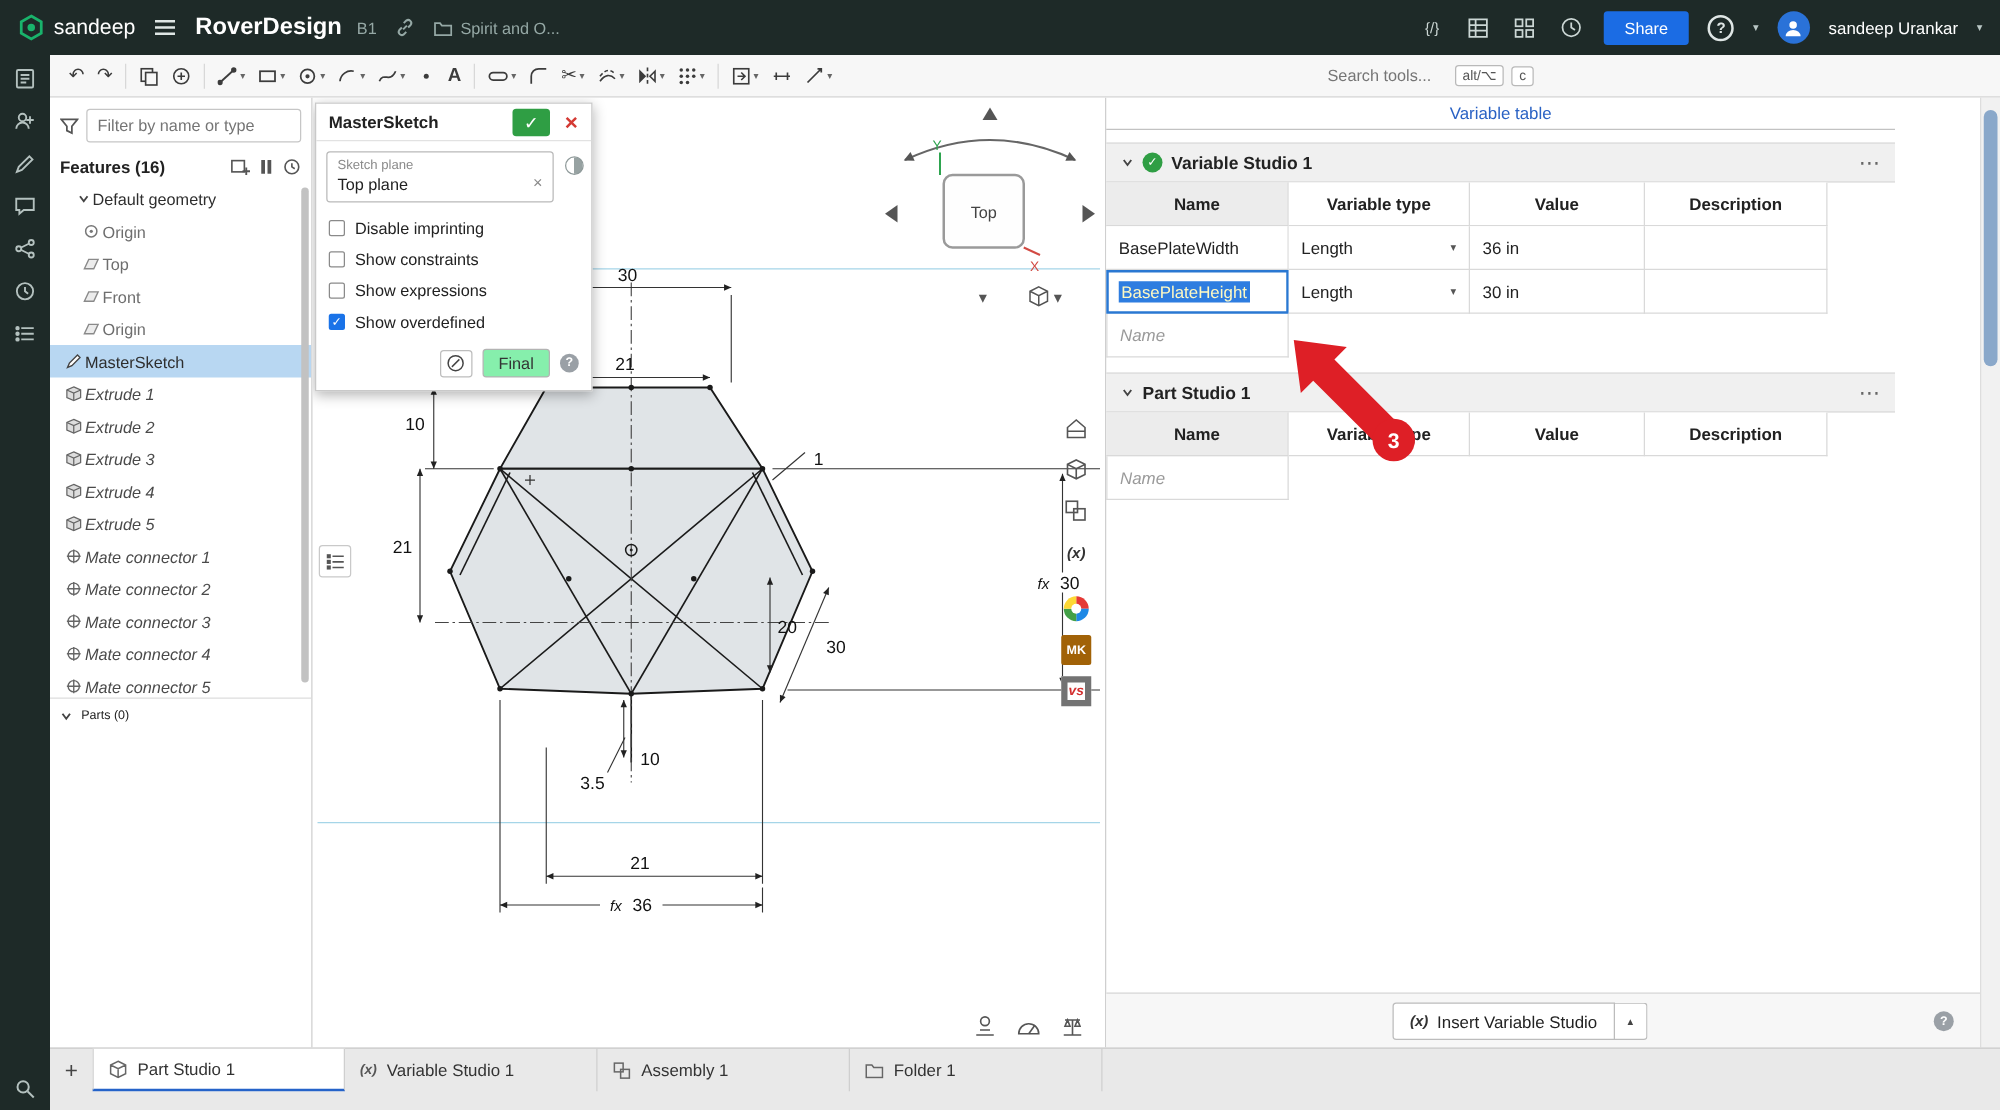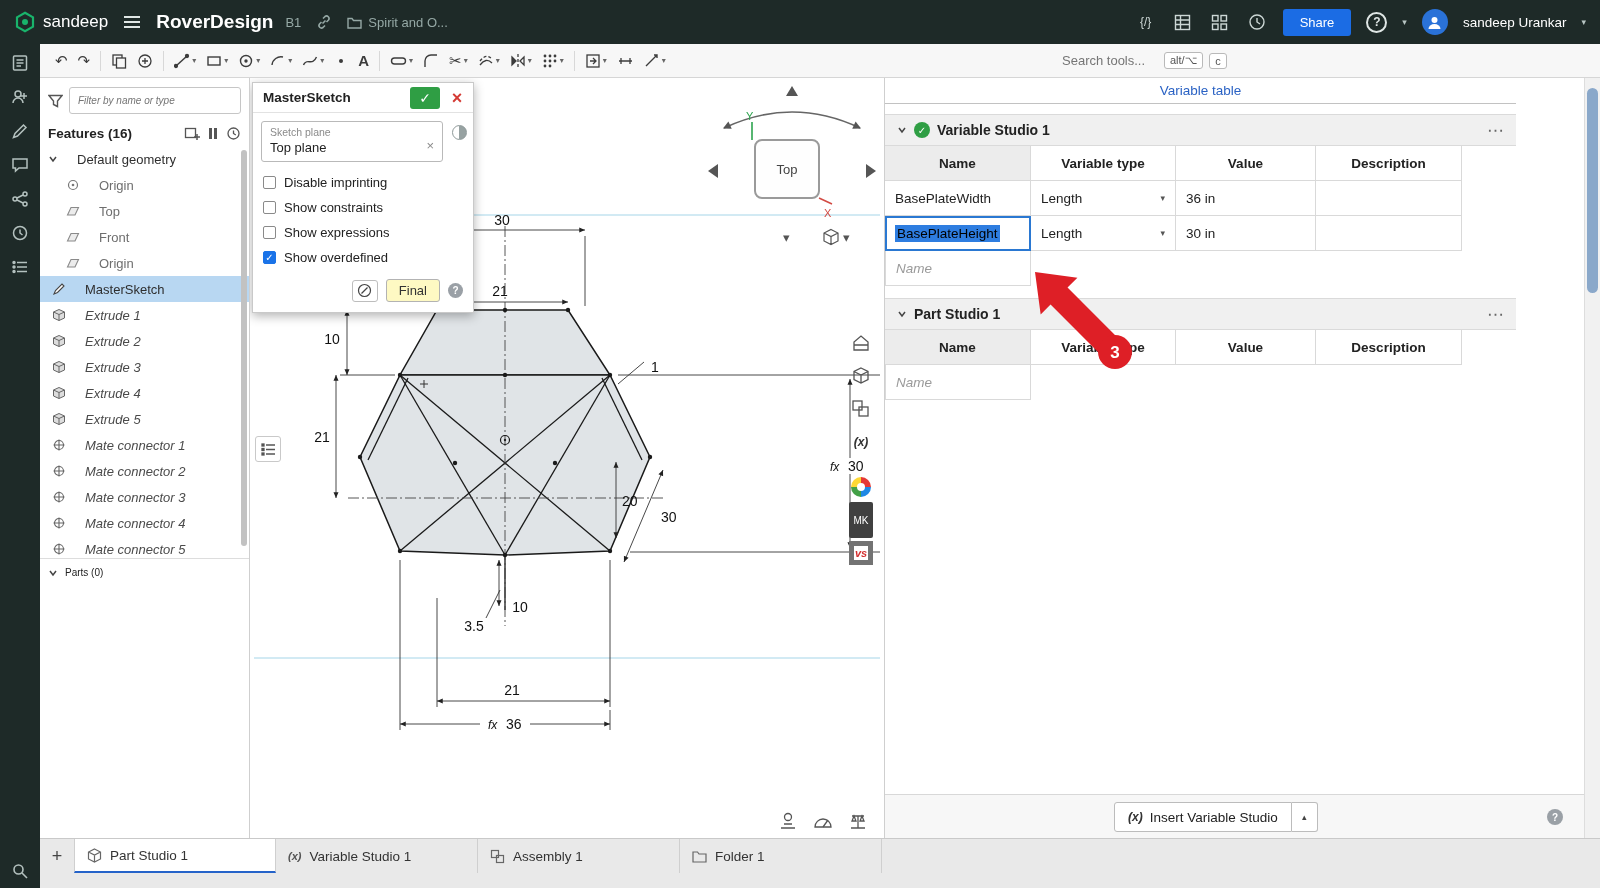--- a/index.html
+++ b/index.html
@@ -34,27 +34,27 @@
 .kbd{border:1px solid #b9b9b9;background:#fff;border-radius:3px;padding:1px 5px;font-size:11px;color:#555}
 
 
 .lstrip{position:absolute;left:0;top:44px;width:40px;height:844px;background:#1e2a28;display:flex;flex-direction:column;align-items:center;padding:10px 0 8px;gap:16px;color:#b4c1bf;z-index:16}
 .lstrip .ls{cursor:pointer}
 .lsearch{margin-top:auto}
 
 
 .fpanel{position:absolute;left:40px;top:78px;width:210px;height:760px;background:#fff;border-right:1px solid #cfcfcf;z-index:10}
 .filterrow{display:flex;align-items:center;gap:6px;padding:9px 8px 5px;color:#555}
-.filterrow input{flex:1;border:1px solid #c6c6c6;border-radius:3px;height:27px;padding:0 8px;font-style:italic;font-size:10px;color:#555;font-family:inherit;outline:none;min-width:0}
+.filterrow input{flex:1;border:1px solid #c6c6c6;border-radius:3px;height:27px;padding:0 8px;font-size:13px;color:#555;font-family:inherit;outline:none;min-width:0}
 .fhead{display:flex;align-items:center;gap:8px;padding:7px 8px 5px;font-weight:700;font-size:13.5px;color:#222}
 .fhead .hic{margin-left:auto;display:flex;gap:9px;color:#555;font-weight:400;align-items:center}
 .pausebars{display:flex;gap:2px}
 .pausebars i{display:block;width:3px;height:11px;background:#555}
 .tree{height:412px;overflow:hidden;position:relative}
-.trow{display:flex;align-items:center;height:26px;padding:0 8px;gap:19px;font-size:13px;color:#2e2e2e;cursor:pointer}
+.trow{display:flex;align-items:center;height:26px;padding:0 22px;gap:2px;font-size:13px;color:#2e2e2e;cursor:pointer}
 .trow.sub{padding-left:26px}
 .trow.feat{padding-left:12px}
 .trow.sel{background:#b8d7f2}
 .trow.it{font-style:italic;color:#4a4a4a}
 .trow.gray{color:#6e6e6e}
 .tscroll{position:absolute;right:2px;top:4px;width:6px;height:402px;border-radius:4px}
 .tscroll i{display:block;width:6px;height:396px;background:#c2c2c2;border-radius:4px}
 .partsrow{border-top:1px solid #ddd;display:flex;align-items:center;gap:7px;height:28px;padding:0 8px;font-size:10px;color:#222;cursor:pointer}
 
 
@@ -77,31 +77,31 @@
 .planebox{margin:8px 30px 8px 8px;border:1px solid #b9b9b9;border-radius:3px;padding:4px 8px;position:relative}
 .planebox .lb{font-size:10.5px;color:#8a8a8a}
 .planebox .vl{font-size:13px;color:#222;padding:2px 0}
 .planebox .x{position:absolute;right:8px;top:16px;color:#8a8a8a;cursor:pointer}
 .moon{position:absolute;right:6px;top:42px;width:15px;height:15px;border-radius:50%;border:1px solid #8f9a9a;background:linear-gradient(90deg,#fff 50%,#97a2a2 50%)}
 .cbx{display:flex;align-items:center;gap:8px;padding:5px 10px;font-size:13px;color:#222;cursor:pointer}
 .box{width:13px;height:13px;border:1px solid #8a8a8a;border-radius:2px;background:#fff;flex:none}
 .box.on{background:#1a73e8;border-color:#1a73e8;color:#fff;display:flex;align-items:center;justify-content:center;font-size:10px}
 .dlg-f{display:flex;align-items:center;justify-content:flex-end;gap:8px;padding:9px 10px 10px}
 .sketchbtn{width:26px;height:22px;border:1px solid #bdbdbd;border-radius:3px;display:flex;align-items:center;justify-content:center;color:#444;background:#fff;cursor:pointer}
-.finbtn{border:1px solid #b3b3b3;border-radius:3px;padding:3px 12px;font-size:13px;background:#fef9c3;cursor:pointer}
+.finbtn{border:1px solid #b3b3b3;border-radius:3px;padding:3px 12px;font-size:13px;background:#86efac;cursor:pointer}
 .qh{width:15px;height:15px;border-radius:50%;background:#9aa0a6;color:#fff;font-size:10px;display:flex;align-items:center;justify-content:center;font-weight:700}
 
 
 .vcube{position:absolute;left:452px;top:6px}
 .viewctl{position:absolute;display:flex;align-items:center;gap:3px;color:#555;cursor:pointer}
 .rightcol{position:absolute;left:598px;top:252px;display:flex;flex-direction:column;gap:7px;align-items:center}
 .rc{width:26px;height:26px;display:flex;align-items:center;justify-content:center;color:#555;cursor:pointer}
 .rc.gap{margin-top:12px}
 .fxmark{font-size:12px;font-style:italic;color:#333;font-weight:700}
-.mkapp{width:24px;height:36px;background:#404040;color:#fff;font-size:10px;font-weight:400;display:flex;align-items:center;justify-content:center;border-radius:2px}
+.mkapp{width:24px;height:24px;background:#a16207;color:#fff;font-size:10px;font-weight:700;display:flex;align-items:center;justify-content:center;border-radius:2px}
 .vsapp{width:24px;height:24px;background:#fff;border:5px solid #737373;color:#d32f2f;font-size:11px;font-weight:700;display:flex;align-items:center;justify-content:center;border-radius:0;font-style:italic}
 .canbottom{position:absolute;left:528px;bottom:8px;display:flex;gap:15px;color:#555}
 .listbtn{position:absolute;left:5px;top:358px;width:26px;height:26px;background:#fff;border:1px solid #c9c9c9;border-radius:3px;display:flex;align-items:center;justify-content:center;color:#555;cursor:pointer}
 
 
 .rpanel{position:absolute;left:884px;top:78px;width:632px;height:760px;background:#fff;border-left:1px solid #cfcfcf;z-index:10}
 .rp-title{height:26px;display:flex;align-items:center;justify-content:center;color:#2a62c4;font-size:13.5px;border-bottom:1px solid #c2c2c2}
 .vsec-h{height:32px;background:#f0f0f0;border-top:1px solid #dadada;border-bottom:1px solid #dadada;display:flex;align-items:center;gap:7px;padding:0 12px;cursor:pointer}
 .vsec-h .ttl{font-weight:700;font-size:14px;color:#222}
 .gcheck{width:16px;height:16px;border-radius:50%;background:#2f9e44;color:#fff;font-size:10px;display:flex;align-items:center;justify-content:center;flex:none}
@@ -109,21 +109,21 @@
 .sp10{height:10px}
 .sp12{height:12px}
 .vrow{display:flex}
 .vc{height:35px;display:flex;align-items:center;padding:0 10px;border-right:1px solid #d9d9d9;border-bottom:1px solid #d9d9d9;font-size:13.5px;color:#222;background:#fff}
 .vrow.vhead .vc{font-weight:700;justify-content:center;border-top:none}
 .vc.hname{background:#ececec}
 .w1{width:146px}.w2{width:145px}.w3{width:140px}.w4{width:146px}
 .typecell{justify-content:space-between}
 .dd{color:#555;font-size:9px}
 .editcell{border:2px solid #2a78d2;padding:0 8px}
-.seltext{background:#2e7de0;color:#000000;padding:1px 2px}
+.seltext{background:#2e7de0;color:#fef9c3;padding:1px 2px}
 .newcell{width:146px;height:35px;border:1px solid #d9d9d9;border-top:none;display:flex;align-items:center;padding:0 10px;font-style:italic;color:#9a9a9a;font-size:13.5px;background:#fff}
 .annot{position:absolute;left:112px;top:168px;z-index:12;pointer-events:none}
 .ibar{position:absolute;left:0;bottom:0;width:700px;height:44px;background:#f7f7f7;border-top:1px solid #d8d8d8}
 .ibtn{position:absolute;left:229px;top:7px;display:flex;height:30px;cursor:pointer}
 .ibtn .main{display:flex;align-items:center;gap:7px;background:#fff;border:1px solid #bcbcbc;border-radius:3px 0 0 3px;padding:0 13px;font-size:13.5px;color:#222}
 .ibtn .caretseg{width:26px;display:flex;align-items:center;justify-content:center;background:#fff;border:1px solid #bcbcbc;border-left:none;border-radius:0 3px 3px 0;color:#444;font-size:9px}
 .ihelp{position:absolute;right:22px;top:14px;width:16px;height:16px;border-radius:50%;background:#9aa0a6;color:#fff;font-size:10px;display:flex;align-items:center;justify-content:center;font-weight:700}
 
 
 .wscroll{position:absolute;left:1584px;top:78px;width:16px;height:760px;background:#f1f1f1;border-left:1px solid #ddd;z-index:11}

